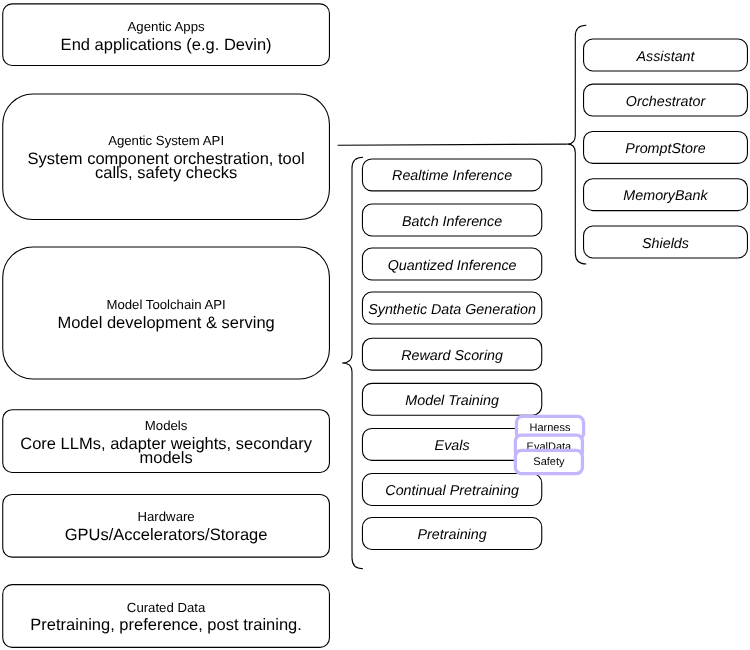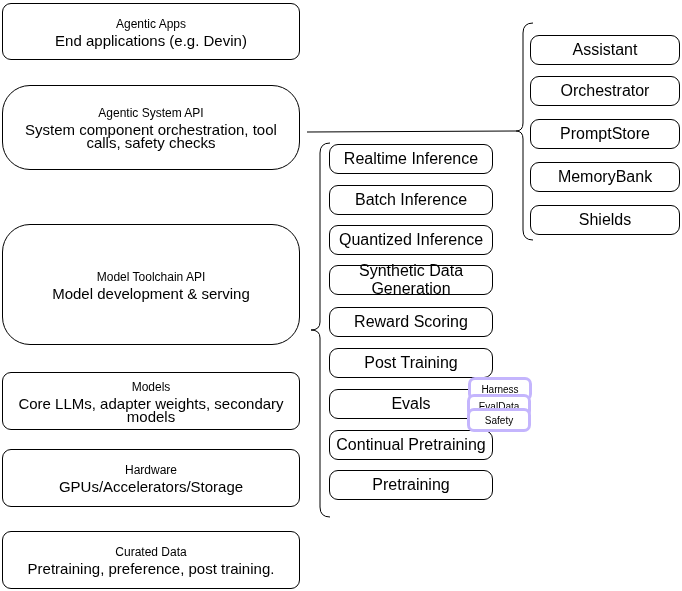--- a/index.html
+++ b/index.html
@@ -32,22 +32,23 @@
   .r-large { border-radius: 28px; }
 
   .chip {
     position: absolute;
     border: 1px solid #000000;
     border-radius: 9px;
     background: #ffffff;
     display: flex;
     align-items: center;
     justify-content: center;
-    font-size: 16px;
+    font-size: 13px;
     text-align: center;
+    font-style: italic;
   }
   .mid { left: 329px; width: 164px; height: 30px; }
   .right { left: 530px; width: 150px; height: 30px; }
 
   .pill {
     position: absolute;
     border: 3px solid #c4b5fd;
     border-radius: 7px;
     background: #ffffff;
     display: flex;
@@ -66,21 +67,21 @@
   <svg id="wires" viewBox="0 0 682 591" fill="none" stroke="#000000" stroke-width="1">
     <path d="M 307 132 L 516 131"></path>
     <path d="M 533 23 Q 523 23 523 33 L 523 123 Q 523 131 516 131 Q 523 131 523 139 L 523 230 Q 523 240 533 240"></path>
     <path d="M 330 143 Q 320 143 320 153 L 320 322 Q 320 330 311 330 Q 320 330 320 338 L 320 507 Q 320 517 330 517"></path>
   </svg>
 
   <div class="stackbox r-small" style="top:3px;  height:57px;">
     <div class="title">Agentic Apps</div>
     <div class="subtitle">End applications (e.g. Devin)</div>
   </div>
-  <div class="stackbox r-large" style="top:85px; height:85px;">
+  <div class="stackbox r-large" style="top:85px; height:115px;">
     <div class="title">Agentic System API</div>
     <div class="subtitle">System component orchestration, tool calls, safety checks</div>
   </div>
   <div class="stackbox r-large" style="top:224px;height:121px;">
     <div class="title">Model Toolchain API</div>
     <div class="subtitle">Model development &amp; serving</div>
   </div>
   <div class="stackbox r-small" style="top:372px;height:58px;">
     <div class="title">Models</div>
     <div class="subtitle">Core LLMs, adapter weights, secondary models</div>
@@ -92,21 +93,21 @@
   <div class="stackbox r-small" style="top:531px;height:58px;">
     <div class="title">Curated Data</div>
     <div class="subtitle">Pretraining, preference, post training.</div>
   </div>
 
   <div class="chip mid" style="top:144px;">Realtime Inference</div>
   <div class="chip mid" style="top:185px;">Batch Inference</div>
   <div class="chip mid" style="top:225px;">Quantized Inference</div>
   <div class="chip mid" style="top:265px;">Synthetic Data Generation</div>
   <div class="chip mid" style="top:307px;">Reward Scoring</div>
-  <div class="chip mid" style="top:348px;">Post Training</div>
+  <div class="chip mid" style="top:348px;">Model Training</div>
   <div class="chip mid" style="top:389px;">Evals</div>
   <div class="chip mid" style="top:430px;">Continual Pretraining</div>
   <div class="chip mid" style="top:470px;">Pretraining</div>
 
   <div class="pill" style="left:468px;top:377px;">Harness</div>
   <div class="pill" style="left:467px;top:394px;">EvalData</div>
   <div class="pill" style="left:467px;top:408px;">Safety</div>
 
   <div class="chip right" style="top:35px;">Assistant</div>
   <div class="chip right" style="top:76px;">Orchestrator</div>

